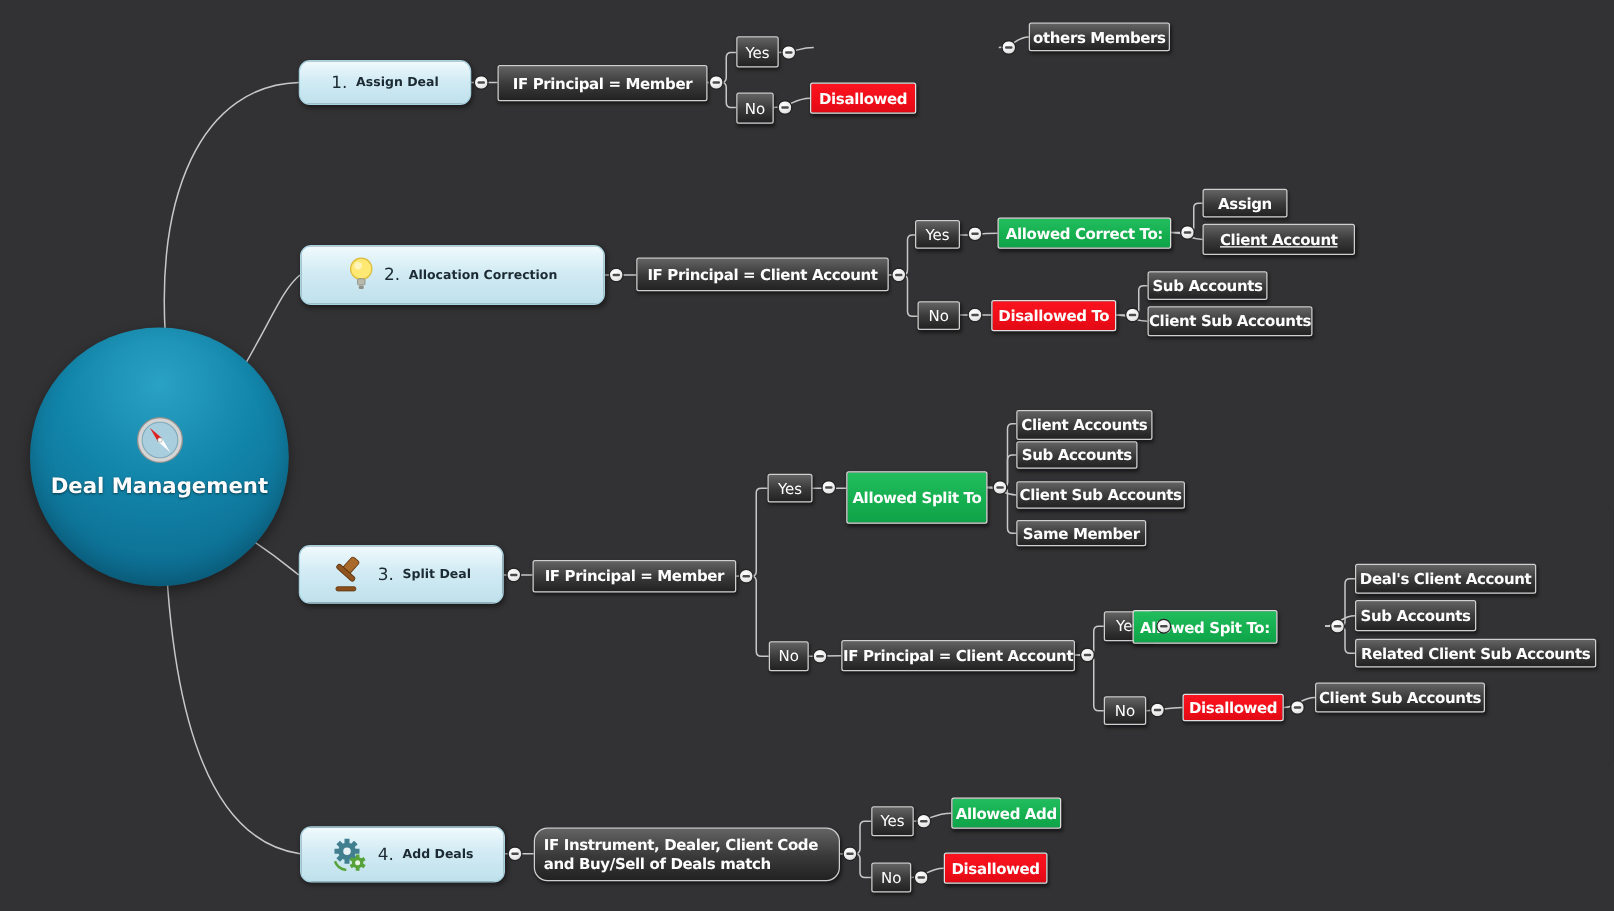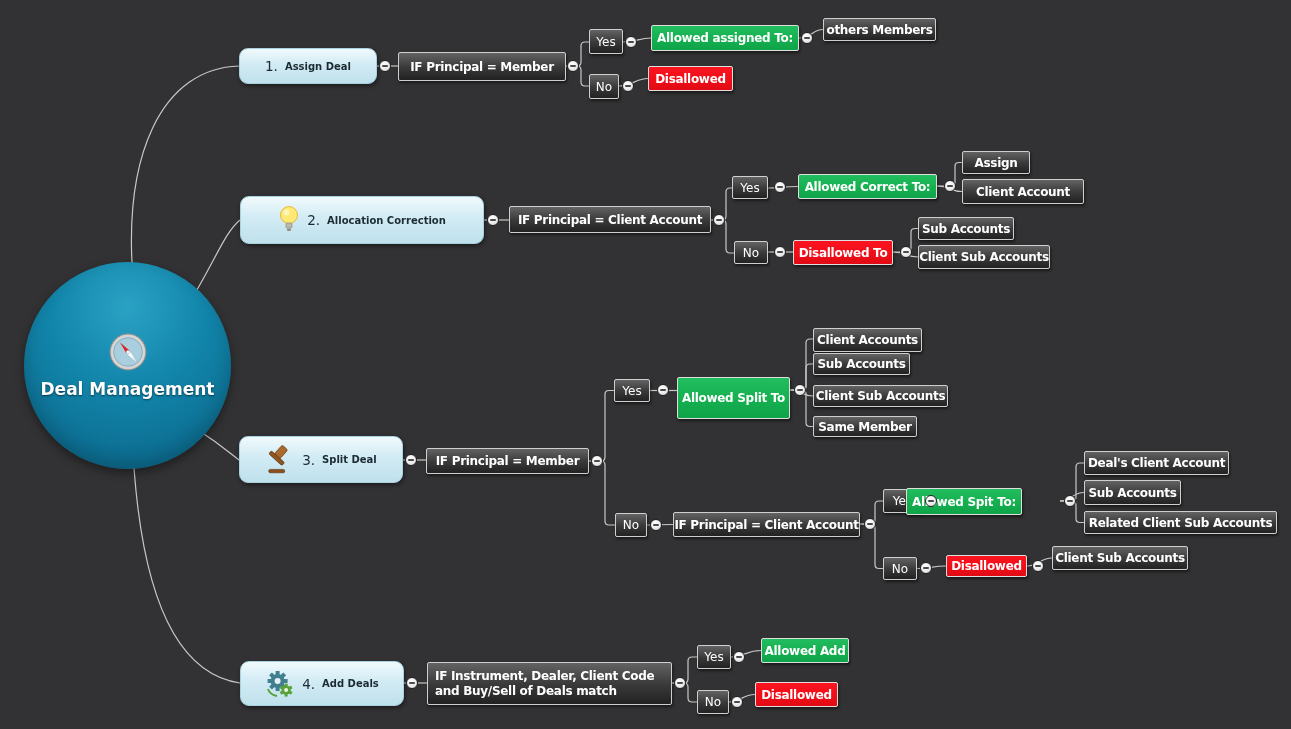--- a/index.html
+++ b/index.html
@@ -138,42 +138,41 @@
     </span>
     <span class="label">Deal Management</span>
   </div>
 
   <div class="node main-topic" style="left:239px;top:48px;width:138px;height:36px;">
     <span class="num">1.</span>
     <span class="nm">Assign Deal</span>
   </div>
   <div class="node dark" style="left:398px;top:52px;width:168px;height:29px;">IF Principal  = Member</div>
   <div class="node dark yn" style="left:589px;top:29px;width:34px;height:25px;">Yes</div>
-  <div class="node green" style="left:651px;top:25px;width:148px;height:26px;">Allowed assigned To:</div>
   <div class="node dark" style="left:823px;top:18px;width:113px;height:23px;">others Members</div>
   <div class="node dark yn" style="left:589px;top:74px;width:30px;height:25px;">No</div>
   <div class="node red" style="left:648px;top:66px;width:85px;height:25px;">Disallowed</div>
 
   <div class="node main-topic" style="left:240px;top:196px;width:244px;height:48px;">
     <span class="icon">
       <svg width="22" height="30" viewBox="0 0 22 30">
         <circle cx="11" cy="10" r="8.5" fill="#ffe873" stroke="#e0bc3e" stroke-width="1"></circle>
         <circle cx="8.5" cy="7.5" r="3" fill="#fff7c9" opacity="0.85"></circle>
         <rect x="8" y="18" width="6" height="5" rx="1" fill="#b9b9ab" stroke="#8f8f85" stroke-width="0.7"></rect>
         <rect x="9" y="23.5" width="4" height="2.6" rx="1" fill="#8f8f85"></rect>
       </svg>
     </span>
     <span class="num">2.</span>
     <span class="nm">Allocation Correction</span>
   </div>
   <div class="node dark" style="left:509px;top:206px;width:202px;height:27px;">IF Principal = Client Account</div>
   <div class="node dark yn" style="left:732px;top:176px;width:36px;height:23px;">Yes</div>
   <div class="node green" style="left:798px;top:174px;width:139px;height:25px;">Allowed Correct To:</div>
   <div class="node dark" style="left:962px;top:151px;width:68px;height:23px;">Assign</div>
-  <div class="node dark" style="left:962px;top:179px;width:122px;height:25px;">Client Account</div>
+  <div class="node dark" style="left:962px;top:179px;width:122px;height:25px;text-decoration:underline;">Client Account</div>
   <div class="node dark yn" style="left:734px;top:241px;width:34px;height:23px;">No</div>
   <div class="node red" style="left:793px;top:240px;width:100px;height:25px;text-align:center;">Disallowed To</div>
   <div class="node dark" style="left:918px;top:217px;width:96px;height:23px;">Sub Accounts</div>
   <div class="node dark" style="left:918px;top:245px;width:132px;height:24px;">Client Sub Accounts</div>
 
   <div class="node main-topic" style="left:239px;top:436px;width:164px;height:47px;">
     <span class="icon">
       <svg width="30" height="30" viewBox="0 0 32 32">
         <rect x="13" y="1" width="8" height="13" rx="2" fill="#a96a2c" stroke="#6d3f14" stroke-width="0.8" transform="rotate(42 17 7.5)"></rect>
         <rect x="3" y="12" width="19" height="4.2" rx="1.8" fill="#8f5420" stroke="#5f370f" stroke-width="0.8" transform="rotate(42 12.5 14)"></rect>
@@ -225,21 +224,21 @@
           <rect x="19.6" y="14.6" width="3" height="3" transform="rotate(300 21.1 21.1)"></rect>
           <circle cx="21.1" cy="21.1" r="4.6"></circle>
         </g>
         <circle cx="21.1" cy="21.1" r="2" fill="#eaf4e6"></circle>
         <path d="M 3 20 q 2 6 9 7" stroke="#57a33a" stroke-width="2" fill="none"></path>
       </svg>
     </span>
     <span class="num">4.</span>
     <span class="nm">Add Deals</span>
   </div>
-  <div class="node dark wrap2" style="left:427px;top:662px;width:245px;height:43px;">IF Instrument, Dealer, Client Code and Buy/Sell of Deals match</div>
+  <div class="node dark wrap2" style="left:427px;top:662px;width:245px;height:43px;border-radius:11px;">IF Instrument, Dealer, Client Code and Buy/Sell of Deals match</div>
   <div class="node dark yn" style="left:697px;top:645px;width:34px;height:24px;">Yes</div>
   <div class="node green" style="left:761px;top:638px;width:88px;height:25px;">Allowed Add</div>
   <div class="node dark yn" style="left:697px;top:690px;width:32px;height:24px;">No</div>
   <div class="node red" style="left:755px;top:682px;width:83px;height:25px;">Disallowed</div>
 
   <div class="minus" style="left:379px;top:60px;"></div>
   <div class="minus" style="left:567px;top:60px;"></div>
   <div class="minus" style="left:625px;top:36px;"></div>
   <div class="minus" style="left:801px;top:32px;"></div>
   <div class="minus" style="left:622px;top:80px;"></div>

